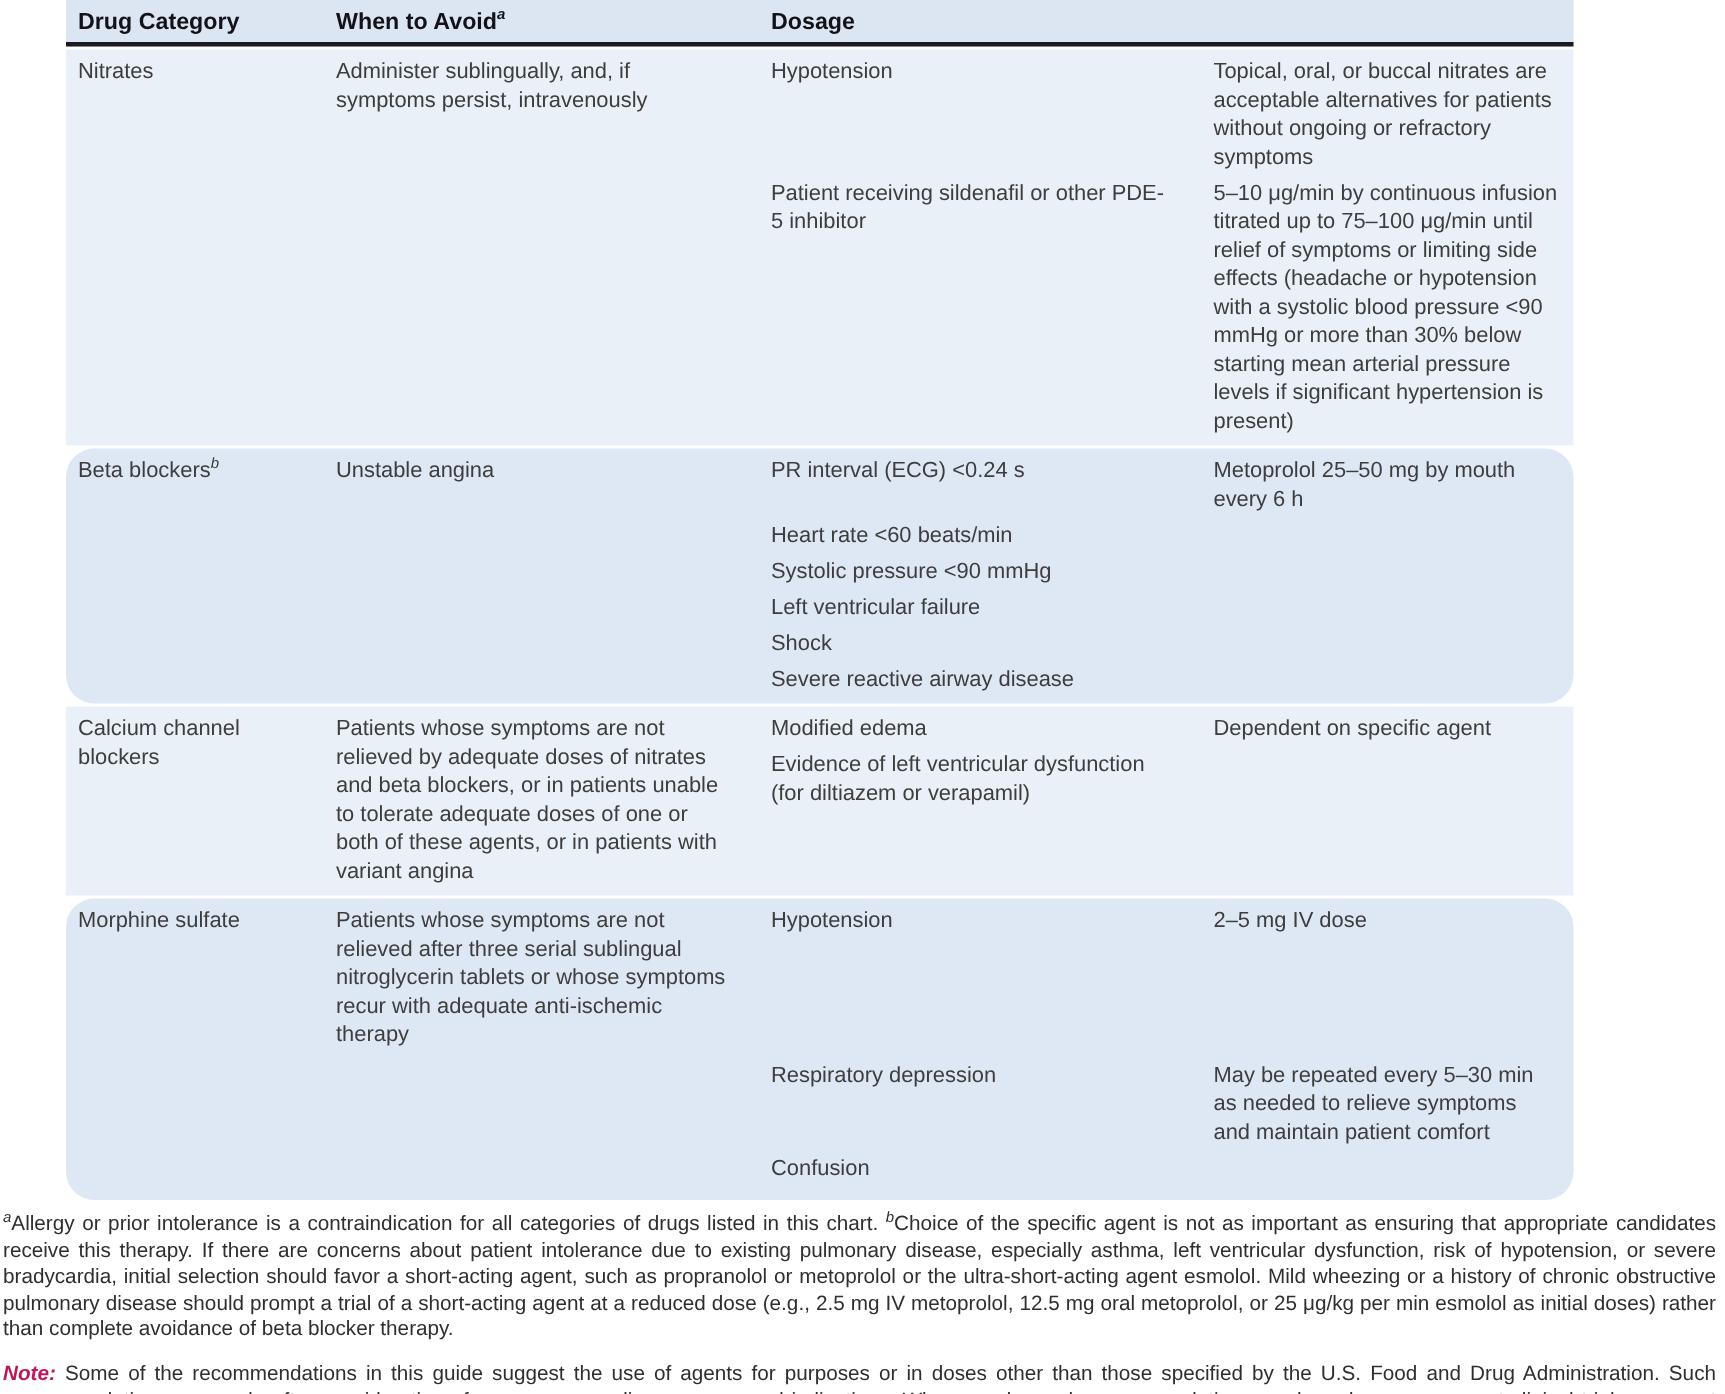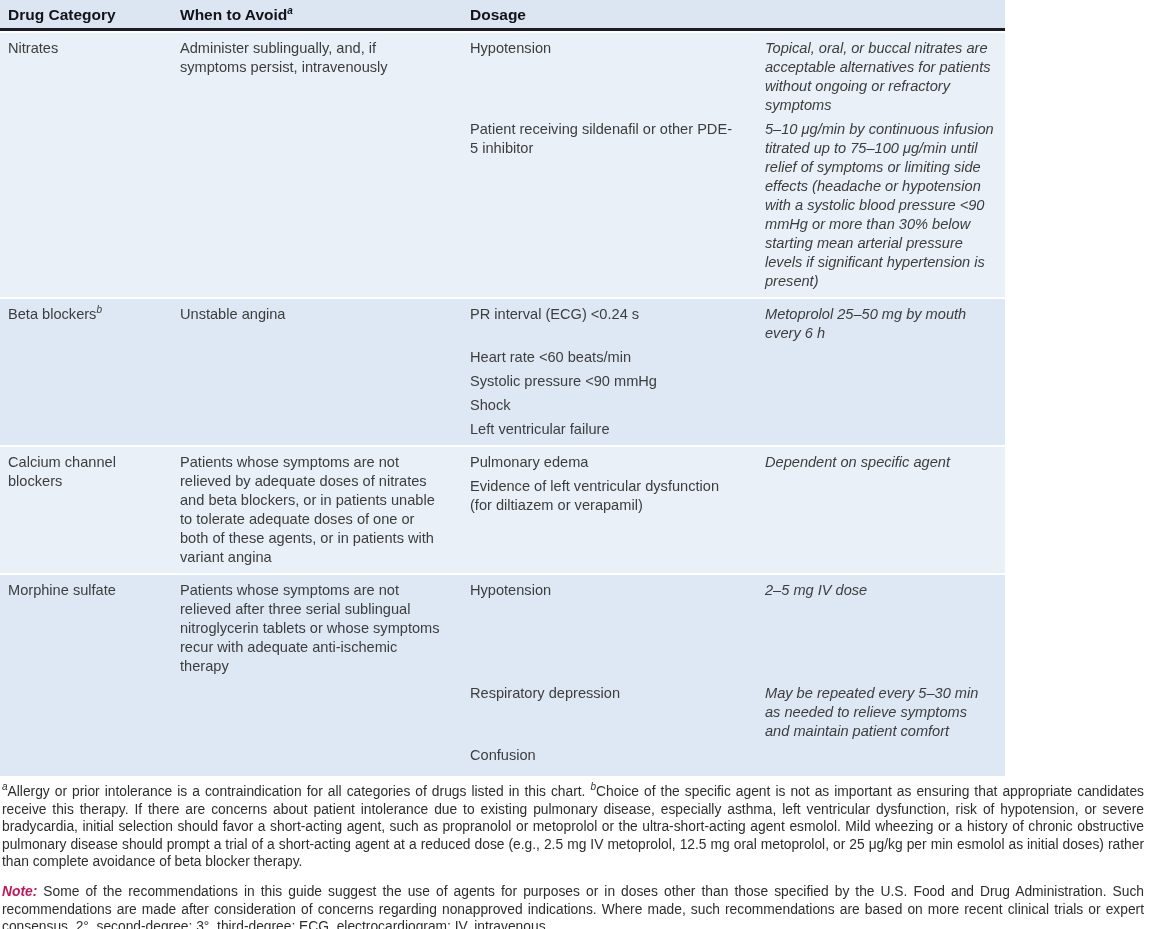--- a/index.html
+++ b/index.html
@@ -12,50 +12,51 @@
   .page {
     width: 1150px;
     box-sizing: border-box;
     color: #3d3d3d;
   }
   
   .drug-table {
     width: 1005px;
     font-size: 14.6px;
     line-height: 19px;
+    margin-left: 44px;
   }
   .thead {
     display: grid;
     grid-template-columns: 180px 290px 295px 1fr;
     background: #dce6f2;
     border-bottom: 3px solid #1b1b24;
     padding: 5px 0 4px 0;
     font-weight: bold;
     font-size: 15.5px;
     color: #121218;
   }
   .thead .h1 { padding-left: 8px; }
   .trow {
     display: grid;
     grid-template-columns: 180px 290px 1fr;
     padding: 6px 0 6px 0;
     margin-top: 2px;
   }
   .trow.light { background: #e9f0f8; }
-  .trow.dark  { background: #dee8f4; }
+  .trow.dark  { background: #dee8f4; border-radius: 19px; }
   .cell-drug { padding-left: 8px; padding-right: 12px; }
   .cell-cond { padding-right: 26px; }
   .subrow {
     display: grid;
     grid-template-columns: 295px 1fr;
     margin-bottom: 5px;
   }
   .subrow:last-child { margin-bottom: 0; }
   .subrow .avoid  { padding-right: 30px; }
-  .subrow .dosage { padding-right: 10px; font-style: italic; }
+  .subrow .dosage { padding-right: 10px; }
   .subrow.tall { min-height: 98px; }
   sup {
     font-style: italic;
     font-size: 10px;
     line-height: 0;
   }
   
   .footer {
     padding: 7px 6px 0 2px;
     color: #2e2e2e;
@@ -105,36 +106,40 @@
         </div>
         <div class="subrow">
           <div class="avoid">Heart rate &lt;60 beats/min</div>
           <div class="dosage"></div>
         </div>
         <div class="subrow">
           <div class="avoid">Systolic pressure &lt;90 mmHg</div>
           <div class="dosage"></div>
         </div>
         <div class="subrow">
+          <div class="avoid">Left ventricular failure</div>
+          <div class="dosage"></div>
+        </div>
+        <div class="subrow">
           <div class="avoid">Shock</div>
           <div class="dosage"></div>
         </div>
         <div class="subrow">
-          <div class="avoid">Left ventricular failure</div>
+          <div class="avoid">Severe reactive airway disease</div>
           <div class="dosage"></div>
         </div>
       </div>
     </div>
 
     <div class="trow light">
       <div class="cell-drug"><span>Calcium channel blockers</span><sup></sup></div>
       <div class="cell-cond">Patients whose symptoms are not relieved by adequate doses of nitrates and beta blockers, or in patients unable to tolerate adequate doses of one or both of these agents, or in patients with variant angina</div>
       <div class="cell-pairs">
         <div class="subrow">
-          <div class="avoid">Pulmonary edema</div>
+          <div class="avoid">Modified edema</div>
           <div class="dosage">Dependent on specific agent</div>
         </div>
         <div class="subrow">
           <div class="avoid">Evidence of left ventricular dysfunction (for diltiazem or verapamil)</div>
           <div class="dosage"></div>
         </div>
       </div>
     </div>
 
     <div class="trow dark">

